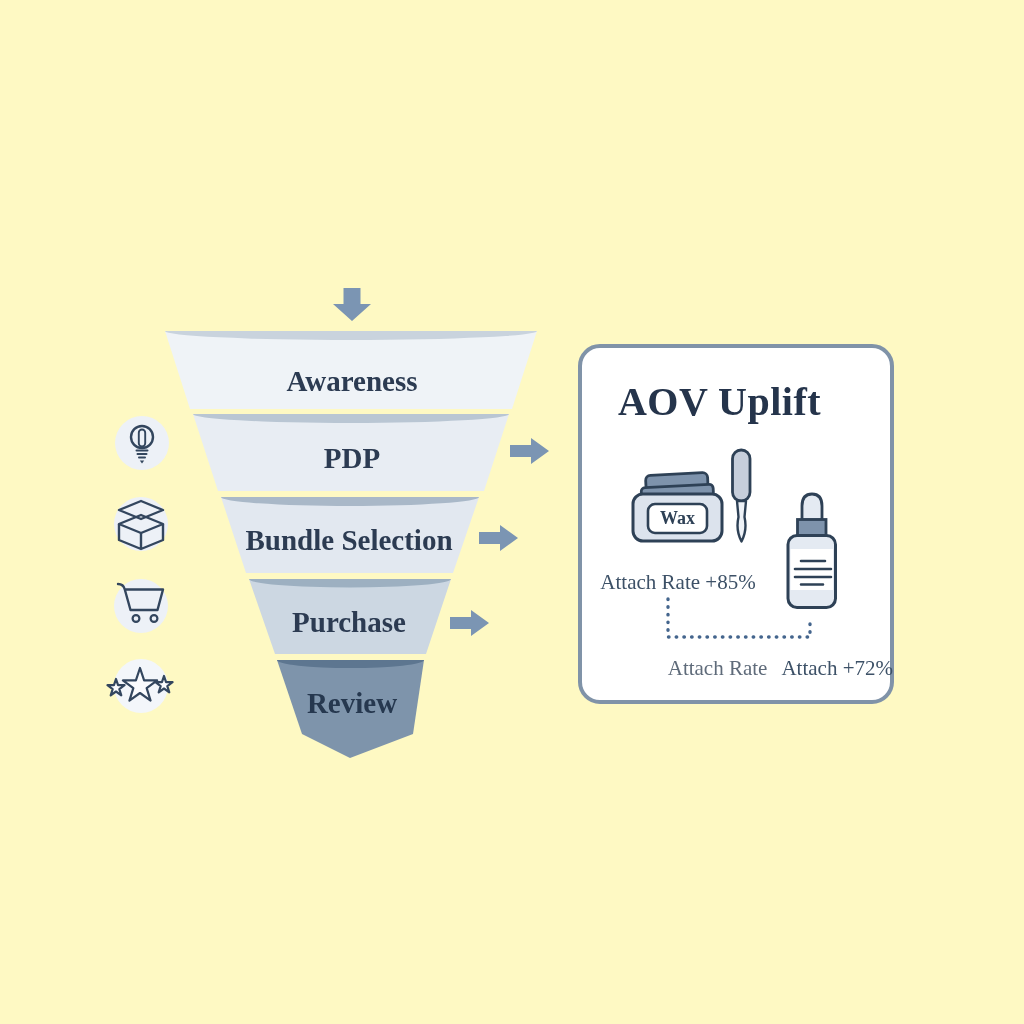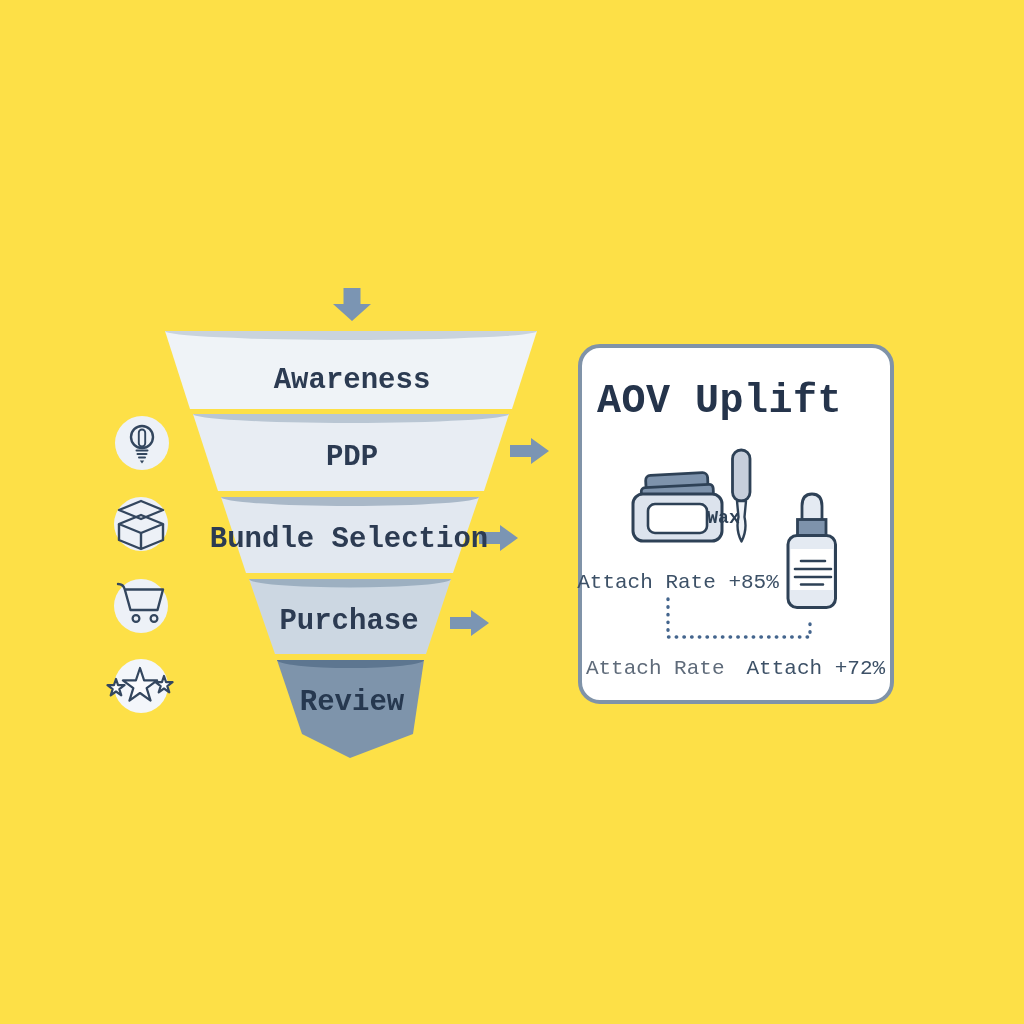--- a/index.html
+++ b/index.html
@@ -1,44 +1,44 @@
 <!DOCTYPE html>
 <html><head>
 <meta charset="utf-8">
 <style>
   html,body{margin:0;padding:0;background:#ffffff;}
   #app{
-    position:relative;width:1024px;height:1024px;background:#fde047;overflow:hidden;
-    font-family:Liberation Mono, monospace;
+    position:relative;width:1024px;height:1024px;background:#fef9c3;overflow:hidden;
+    font-family:Liberation Serif, serif;
   }
   #scene{position:absolute;left:0;top:0;width:1024px;height:1024px;}
   .card{
     position:absolute;left:578px;top:344px;width:316px;height:360px;
     box-sizing:border-box;border:4px solid #8093a8;border-radius:22px;background:#ffffff;
   }
   .stage-label{
     position:absolute;width:300px;text-align:center;
     font-size:29px;font-weight:600;color:#2c3b52;line-height:34px;white-space:nowrap;
   }
   .stage-review{color:#26384f;}
   .card-title{
     position:absolute;left:578px;top:378px;width:283px;text-align:center;
     font-size:40px;font-weight:700;color:#25344b;line-height:48px;letter-spacing:0.5px;
   }
   .wax-label{
     position:absolute;left:647px;top:505px;width:61px;text-align:center;
-    font-size:18px;font-weight:600;color:#2e4156;line-height:27px;margin-left:46px;
+    font-size:18px;font-weight:600;color:#2e4156;line-height:27px;
   }
   .attach-primary{
     position:absolute;left:528px;top:569px;width:300px;text-align:center;
     font-size:21px;font-weight:500;color:#3d5167;line-height:27px;white-space:nowrap;
   }
   .attach-row{
     position:absolute;left:578px;top:655px;width:315px;
-    display:flex;justify-content:center;gap:22px;
+    display:flex;justify-content:flex-end;gap:14px;
     font-size:21px;font-weight:500;line-height:27px;white-space:nowrap;
   }
   .attach-muted{color:#5f6b7a;}
   .attach-strong{color:#3d5167;}
 </style>
 </head>
 <body>
 
 <div id="app">
 

